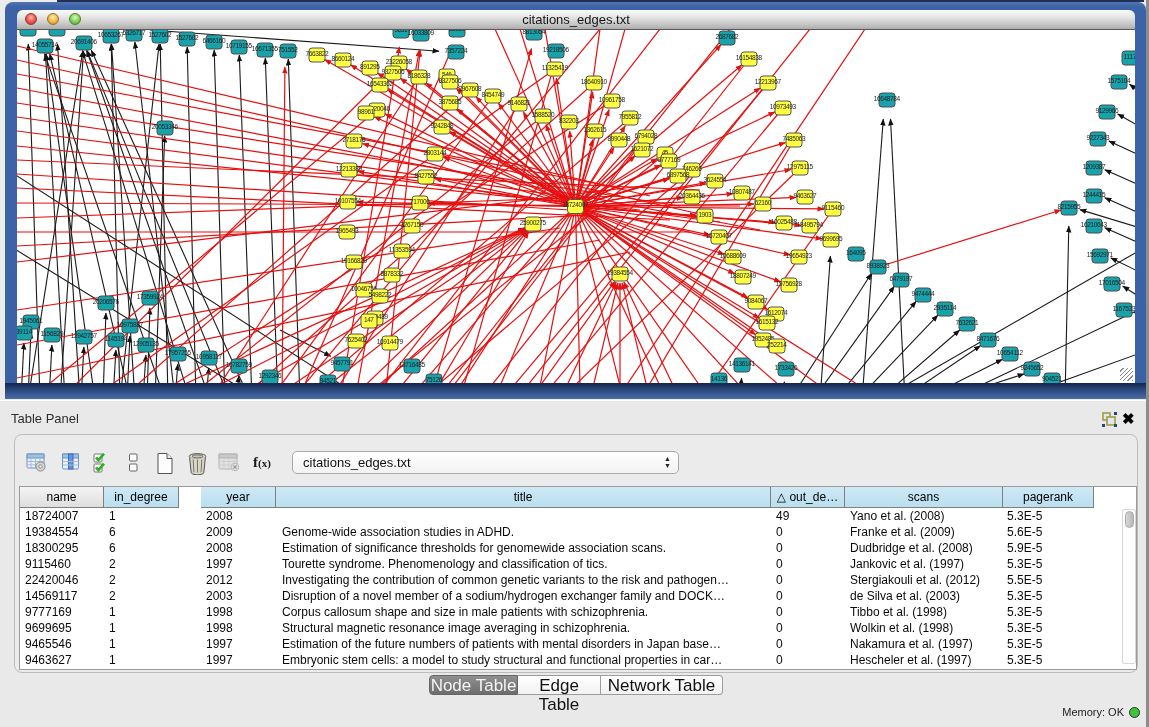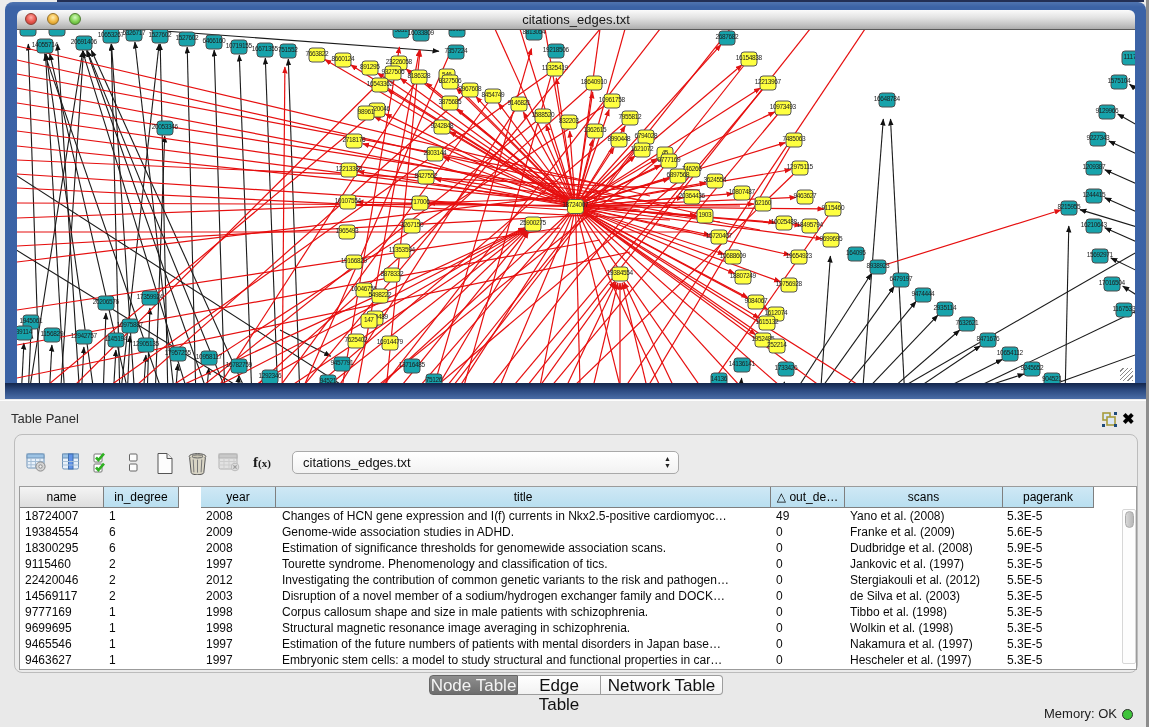--- a/index.html
+++ b/index.html
@@ -38,21 +38,21 @@
 .tr div{position:absolute;top:0;height:16px;overflow:hidden}
 .c0{left:5px;width:92px}.c1{left:89px;width:90px}.c2{left:186px;width:70px}
 .c3{left:262px;width:488px}.c4{left:756px;width:68px}.c5{left:830px;width:152px}
 .c6{left:987px;width:100px}
 #vscroll{position:absolute;left:1102px;top:22px;width:14px;height:155px;background:#fdfdfd;border:1px solid #d7d7d7;border-radius:2px}
 #vthumb{position:absolute;left:1.5px;top:1px;width:9px;height:17px;background:linear-gradient(90deg,#d8d8d8,#b7b7b7);border:1px solid #aaa;border-radius:5px}
 #tabs{position:absolute;left:429px;top:274px;height:20px;font-size:17px}
 #tabs div{float:left;height:20px;line-height:19px;text-align:center;border:1px solid #9d9d9d;border-left:none;background:linear-gradient(180deg,#ffffff,#f2f2f2);color:#111}
 #tabs div:first-child{border-left:1px solid #888;border-radius:4px 0 0 4px;background:linear-gradient(180deg,#8f8f8f,#6d6d6d);color:#f4f4f4;border-color:#666}
 #tabs div:last-child{border-radius:0 4px 4px 0}
-#mem{position:absolute;right:13px;top:305px;font-size:13px;color:#1c1c1c}
+#mem{position:absolute;right:6px;top:305px;font-size:11px;color:#1c1c1c}
 #mem i{display:inline-block;width:11px;height:11px;border-radius:50%;background:#3ec43a;border:1.5px solid #2f2f2f;vertical-align:-2px;margin-left:5px}
 </style></head><body>
 <div id="topline" style="position:absolute;left:57px;top:0;width:1087px;height:2px;background:#232f55"></div>
 <div id="frame">
   <div class="inner">
     <div id="titlebar"><span class="tl" id="tlr"></span><span class="tl" id="tly"></span><span class="tl" id="tlg"></span>citations_edges.txt</div>
     <div id="canvas">
         <svg width="1118" height="353" viewBox="17 30 1118 353">
           <defs>
             <marker id="ar" markerWidth="8" markerHeight="6" refX="6.5" refY="2.75" orient="auto" markerUnits="userSpaceOnUse">
@@ -900,21 +900,20 @@
         <div class="th" style="left:256px;width:495px">title</div>
         <div class="th" style="left:751px;width:74px">△ out_de…</div>
         <div class="th" style="left:825px;width:158px">scans</div>
         <div class="th" style="left:983px;width:91px">pagerank</div>
       </div>
       <div id="tbody">
           <div class="tr">
             <div class="c0">18724007</div>
             <div class="c1">1</div>
             <div class="c2">2008</div>
-            <div class="c3">Changes of HCN gene expression and I(f) currents in Nkx2.5‑positive cardiomyoc…</div>
             <div class="c4">49</div>
             <div class="c5">Yano et al. (2008)</div>
             <div class="c6">5.3E‑5</div>
           </div>
           <div class="tr">
             <div class="c0">19384554</div>
             <div class="c1">6</div>
             <div class="c2">2009</div>
             <div class="c3">Genome‑wide association studies in ADHD.</div>
             <div class="c4">0</div>

